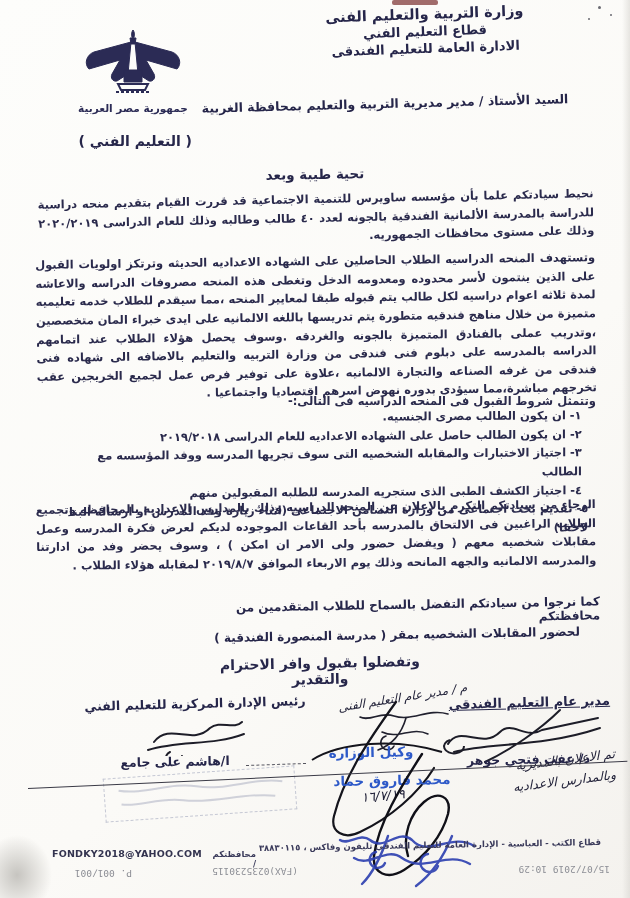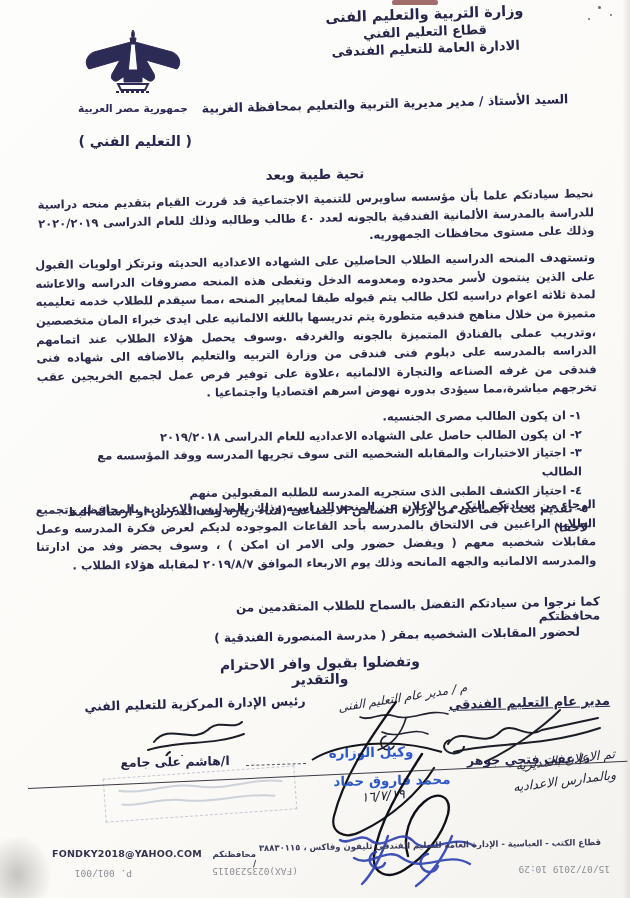--- a/index.html
+++ b/index.html
@@ -58,20 +58,21 @@
   <div class="abs ar b" style="left:180px;top:96px;width:410px;font-size:12.5px;text-align:center;transform:rotate(-1.5deg);">السيد الأستاذ / مدير مديرية التربية والتعليم بمحافظة الغربية</div>
 
   <div class="abs ar b" style="left:72px;top:133px;width:120px;font-size:14px;">( التعليم الفني )</div>
 
   <div class="abs ar b" style="left:240px;top:166px;width:150px;font-size:13.5px;text-align:center;transform:rotate(-1deg);">تحية طيبة وبعد</div>
 
   <div class="abs ar body-text" style="left:38px;top:190px;width:556px;transform:rotate(-1.2deg);">نحيط سيادتكم علما بأن مؤسسه ساويرس للتنمية الاجتماعية قد قررت القيام بتقديم منحه دراسية للدراسة بالمدرسة الألمانية الفندقية بالجونه لعدد ٤٠ طالب وطالبه وذلك للعام الدراسى ٢٠٢٠/٢٠١٩ وذلك على مستوى محافظات الجمهوريه.</div>
 
   <div class="abs ar body-text" style="left:36px;top:252px;width:560px;transform:rotate(-0.8deg);">وتستهدف المنحه الدراسيه الطلاب الحاصلين على الشهاده الاعداديه الحديثه وترتكز اولويات القبول على الذين ينتمون لأسر محدوده ومعدومه الدخل وتغطى هذه المنحه مصروفات الدراسه والاعاشه لمدة ثلاثه اعوام دراسيه لكل طالب يتم قبوله طبقا لمعايير المنحه ،مما سيقدم للطلاب خدمه تعليميه متميزة من خلال مناهج فندقيه متطورة يتم تدريسها باللغه الالمانيه على ايدى خبراء المان متخصصين ،وتدريب عملى بالفنادق المتميزة بالجونه والغردقه .وسوف يحصل هؤلاء الطلاب عند اتمامهم الدراسه بالمدرسه على دبلوم فنى فندقى من وزارة التربيه والتعليم بالاضافه الى شهاده فنى فندقى من غرفه الصناعه والتجارة الالمانيه ،علاوة على توفير فرص عمل لجميع الخريجين عقب تخرجهم مباشرة،مما سيؤدى بدوره نهوض اسرهم اقتصاديا واجتماعيا .</div>
 
+  <div class="abs ar body-text" style="left:150px;top:392px;width:446px;text-align:right;">وتتمثل شروط القبول فى المنحه الدراسيه فى التالى:-</div>
   <div class="abs ar" style="left:60px;top:408px;width:536px;transform:rotate(-0.4deg);">
     <div class="body-text" style="text-align:right;padding-right:14px;">١- ان يكون الطالب مصرى الجنسيه.</div>
     <div class="body-text" style="text-align:right;padding-right:14px;">٢- ان يكون الطالب حاصل على الشهاده الاعداديه للعام الدراسى ٢٠١٩/٢٠١٨</div>
     <div class="body-text" style="text-align:right;padding-right:14px;">٣- اجتياز الاختبارات والمقابله الشخصيه التى سوف تجريها المدرسه ووفد المؤسسه مع الطالب</div>
     <div class="body-text" style="text-align:right;padding-right:14px;">٤- اجتياز الكشف الطبى الذى ستجريه المدرسه للطلبه المقبولين منهم</div>
     <div class="body-text" style="text-align:right;padding-right:8px;">٥- تقديم بحث اجتماعى من وزارة التضامن الاجتماعى (اثناء زيارة وفد المدرس او ارساله البنا لاحقا)</div>
   </div>
 
   <div class="abs ar body-text" style="left:36px;top:498px;width:560px;transform:rotate(-0.6deg);">الرجاء من سيادتكم التكرم بالاعلان عن المنحه الدراسيه وذلك بالمدارس الاعداديه بالمحافظه وتجميع الطلاب الراغبين فى الالتحاق بالمدرسه بأحد القاعات الموجوده لديكم لعرض فكرة المدرسه وعمل مقابلات شخصيه معهم ( ويفضل حضور ولى الامر ان امكن ) ، وسوف يحضر وفد من ادارتنا والمدرسه الالمانيه والجهه المانحه وذلك يوم الاربعاء الموافق ٢٠١٩/٨/٧ لمقابله هؤلاء الطلاب .</div>
 

